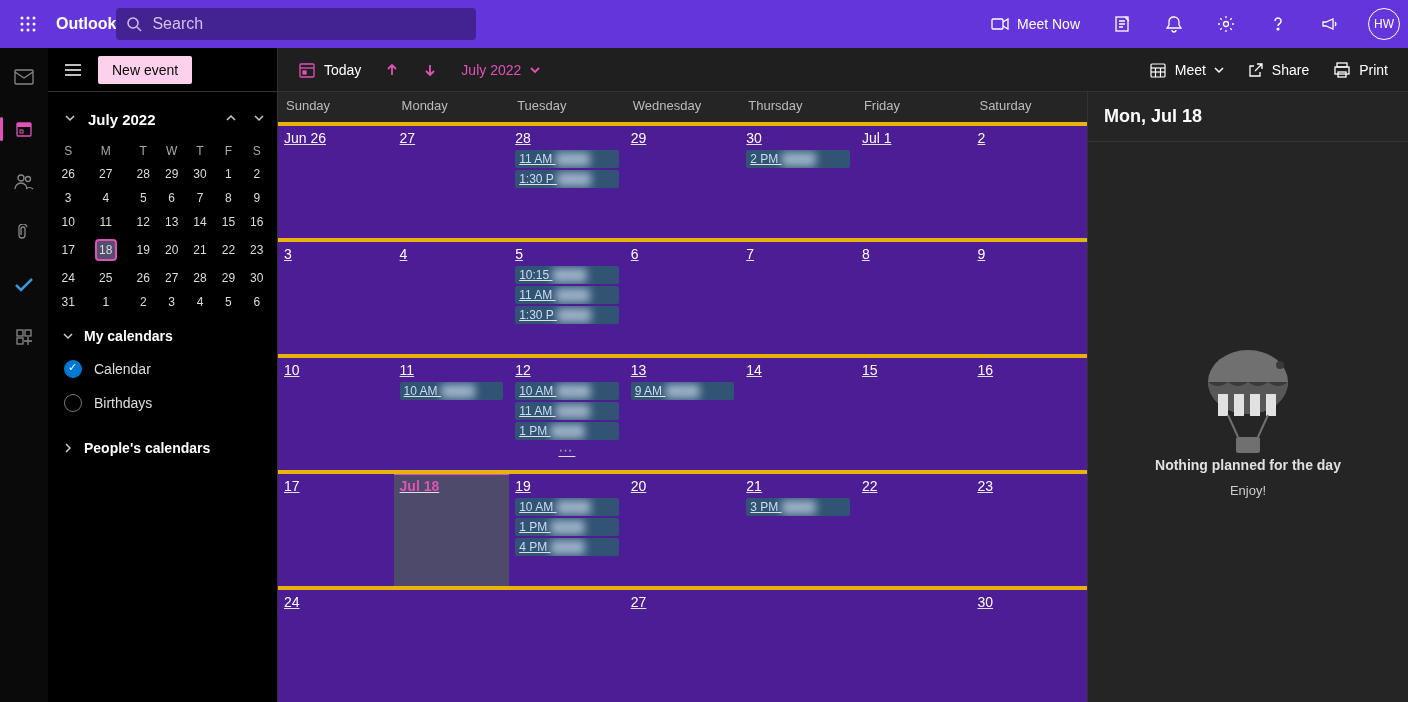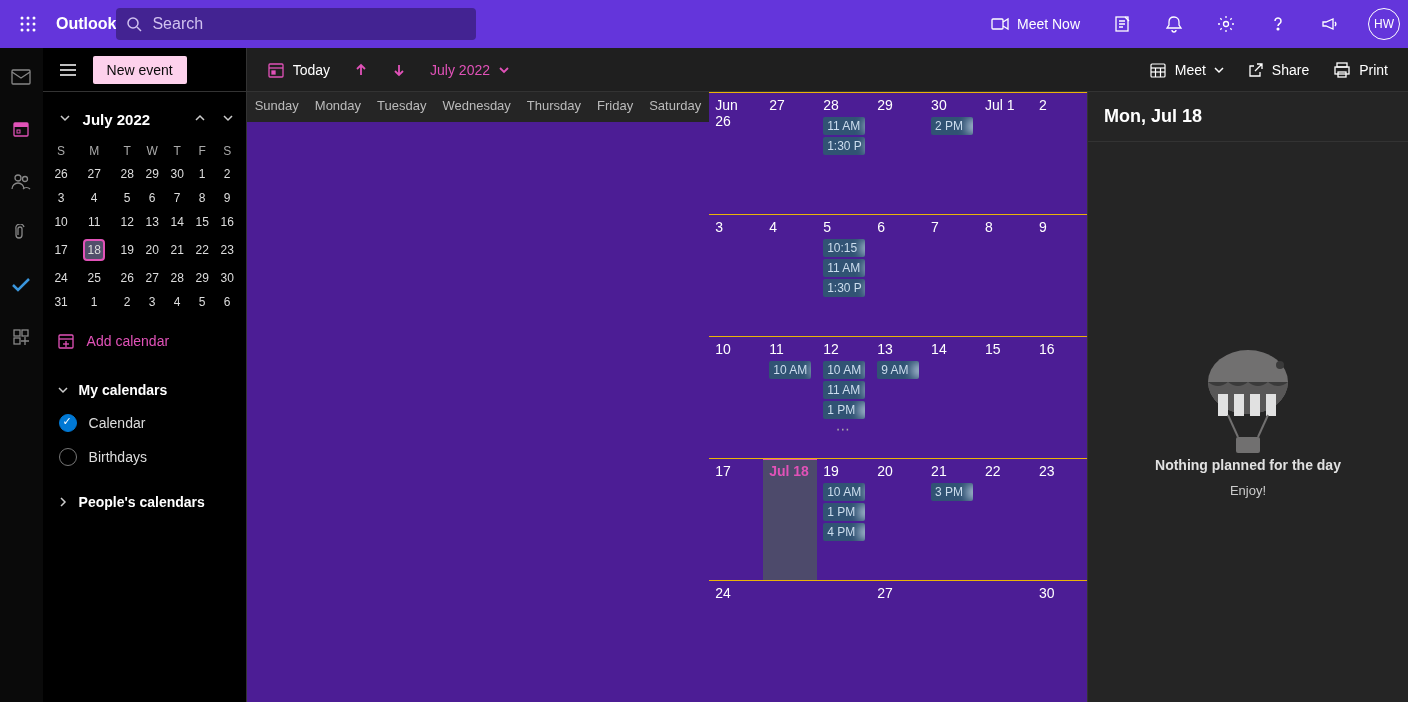--- a/index.html
+++ b/index.html
@@ -45,25 +45,25 @@
   .chk.checked { background: #0078d4; border-color: #0078d4; position: relative; }
   .chk.checked::after { content: '✓'; color: #fff; font-size: 11px; position: absolute; top: 0px; left: 3px; }
 
   .main { flex: 1; display: flex; flex-direction: column; background: #4c1d95; }
   .cmdbar { height: 44px; display: flex; align-items: center; padding: 0 12px; gap: 8px; border-bottom: 1px solid #333; background: #1f1f1f; }
   .cmd-btn { display: flex; align-items: center; gap: 8px; padding: 4px 8px; cursor: pointer; color: #fff; font-size: 14px; }
   .cmd-pink { color: #e152b8; }
   .cmdbar .spacer { flex: 1; }
 
   .grid-wrap { flex: 1; display: flex; }
-  .month-grid { flex: 1; display: flex; flex-direction: row; border-right: 1px solid #333; }
+  .month-grid { flex: 1; display: flex; flex-direction: column; border-right: 1px solid #333; }
   .day-header { display: flex; height: 30px; background: #252525; }
   .day-header div { flex: 1; padding: 6px 8px; font-size: 13px; color: #bbb; }
   .weeks { flex: 1; display: flex; flex-direction: column; }
-  .week { flex: 1; display: flex; border-top: 1px solid #eab308; }
+  .week { flex: 1; display: flex; border-top: 4px solid #eab308; text-decoration: underline; }
   .day { flex: 1; padding: 4px 6px; font-size: 14px; color: #fff; display: flex; flex-direction: column; gap: 2px; overflow: hidden; }
   .day.today { background: #4d4a6b; position: relative; }
   .day.today::before { content: ''; position: absolute; top: -2px; left: 0; right: 0; height: 3px; background: #e152b8; }
   .day-num { font-weight: 400; margin-bottom: 2px; }
   .day-num.accent { color: #e152b8; font-weight: 600; }
   .evt { background: #315374; font-size: 12px; padding: 2px 4px; border-radius: 2px; white-space: nowrap; overflow: hidden; color: #cde; }
   .evt .blur { filter: blur(4px); opacity: .7; }
   .more-dots { text-align: center; color: #aaa; cursor: pointer; letter-spacing: 3px; }
 
   .rightpane { width: 320px; background: #252525; display: flex; flex-direction: column; }
@@ -274,29 +274,20 @@
               <td class=""><span>2</span></td>
               <td class=""><span>3</span></td>
               <td class=""><span>4</span></td>
               <td class=""><span>5</span></td>
               <td class=""><span>6</span></td>
             </tr>
           </tbody>
         </table>
     </div>
 
-    <div class="add-cal">
-      <svg width="18" height="18" viewBox="0 0 18 18" fill="none" stroke="#e152b8" stroke-width="1.3">
-          <rect x="2" y="3" width="14" height="13" rx="1"></rect>
-          <line x1="2" y1="7" x2="16" y2="7"></line>
-          <line x1="9" y1="9" x2="9" y2="15"></line>
-          <line x1="6" y1="12" x2="12" y2="12"></line>
-        </svg>
-      <span>Add calendar</span>
-    </div>
 
     <div class="group">
       <div class="group-head">
         <svg width="12" height="12" viewBox="0 0 12 12" fill="none" stroke="#ccc" stroke-width="1.5">
             <path d="M2 4 L6 8 L10 4"></path>
           </svg>
         <span>My calendars</span>
       </div>
       <div class="group-item">
         <span class="chk checked"></span>

